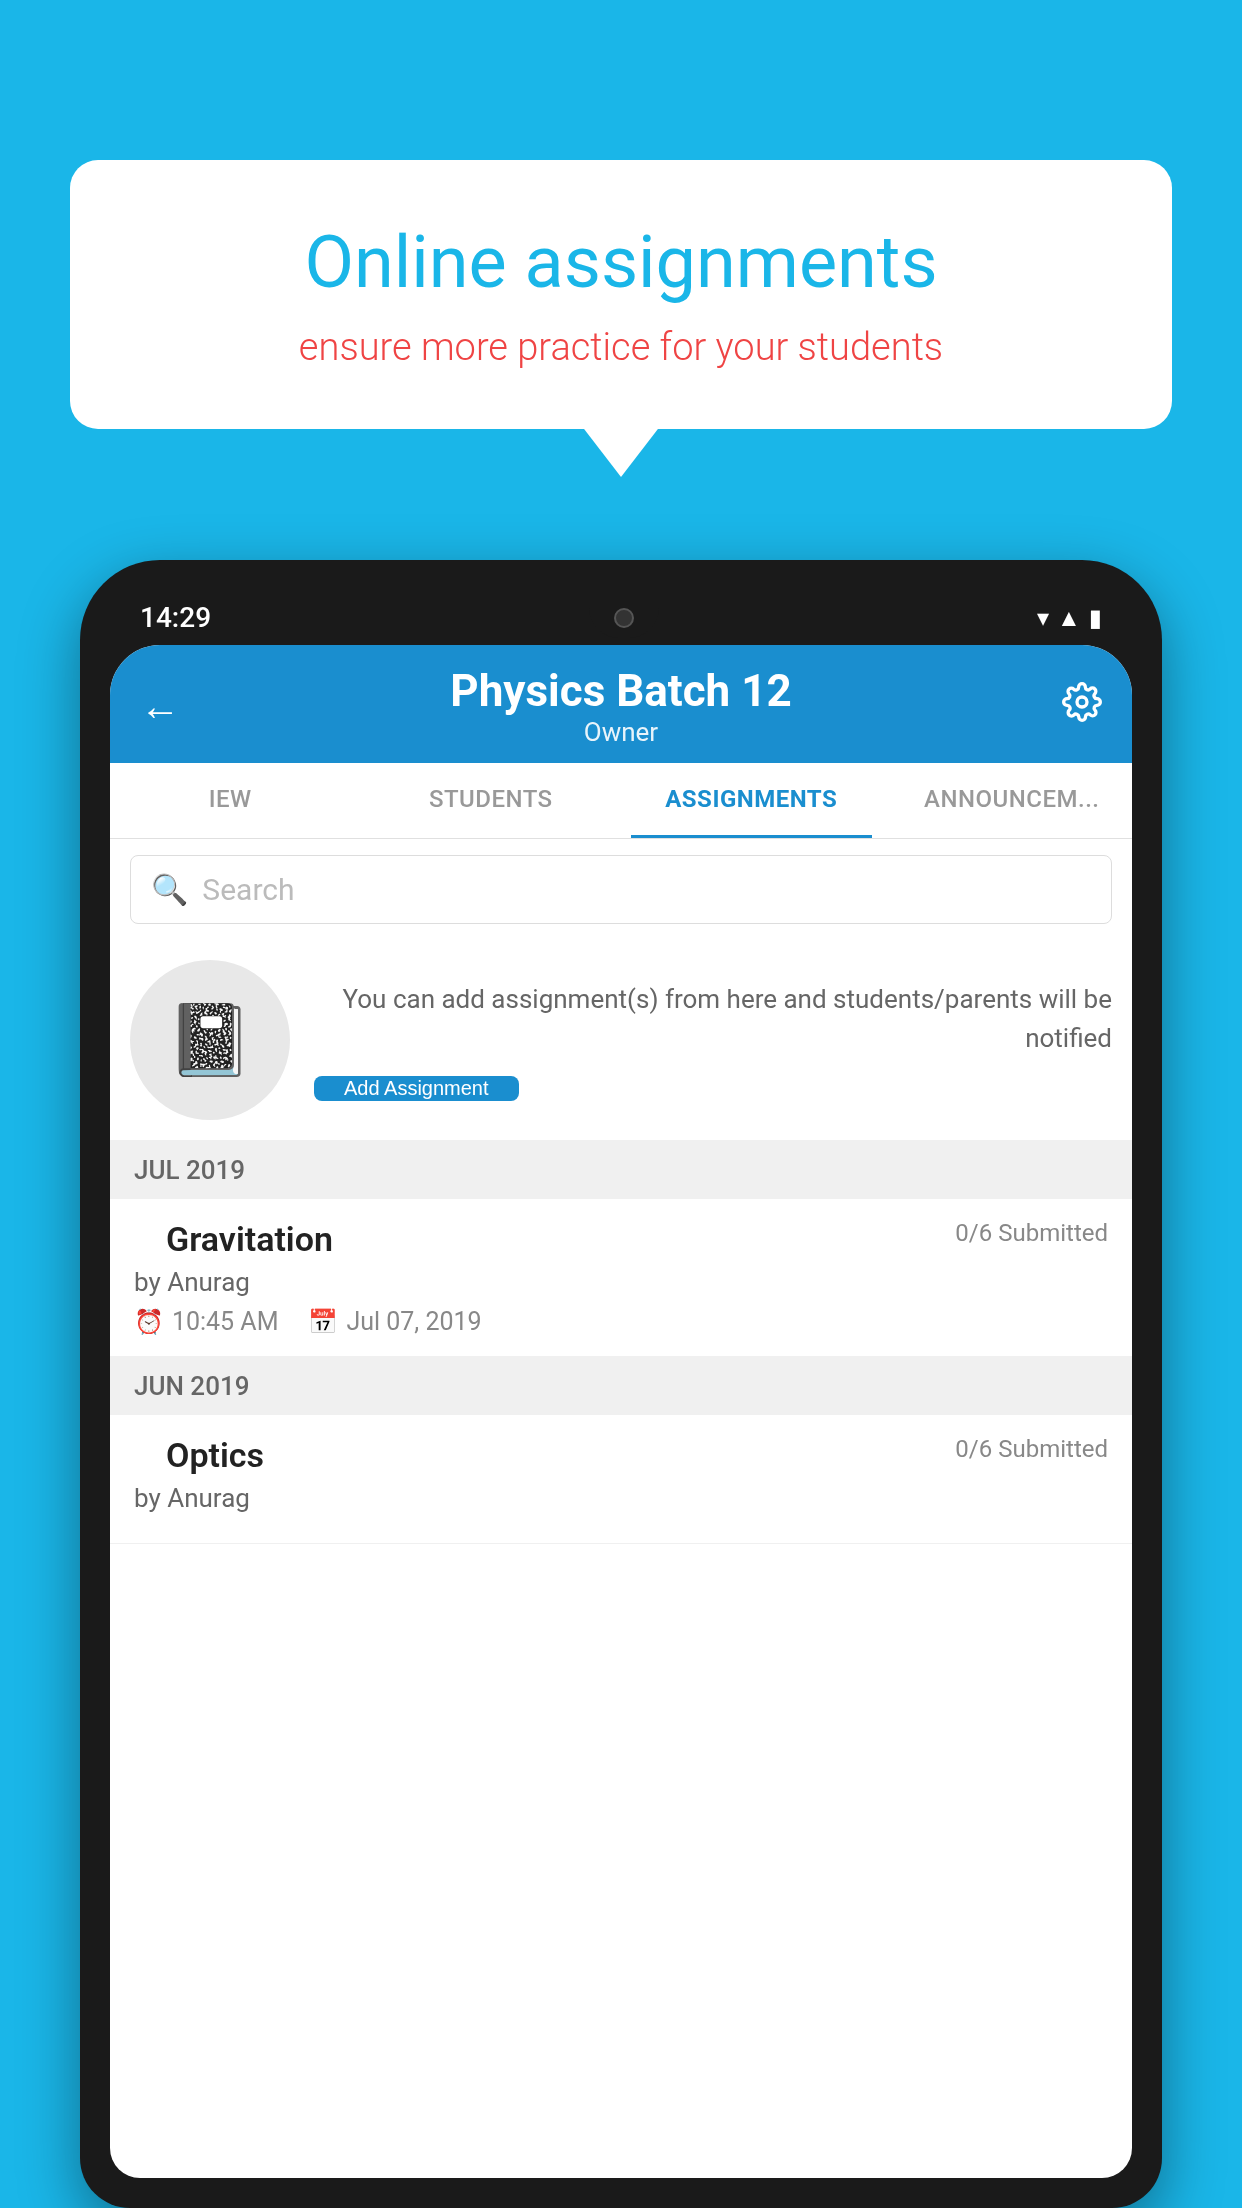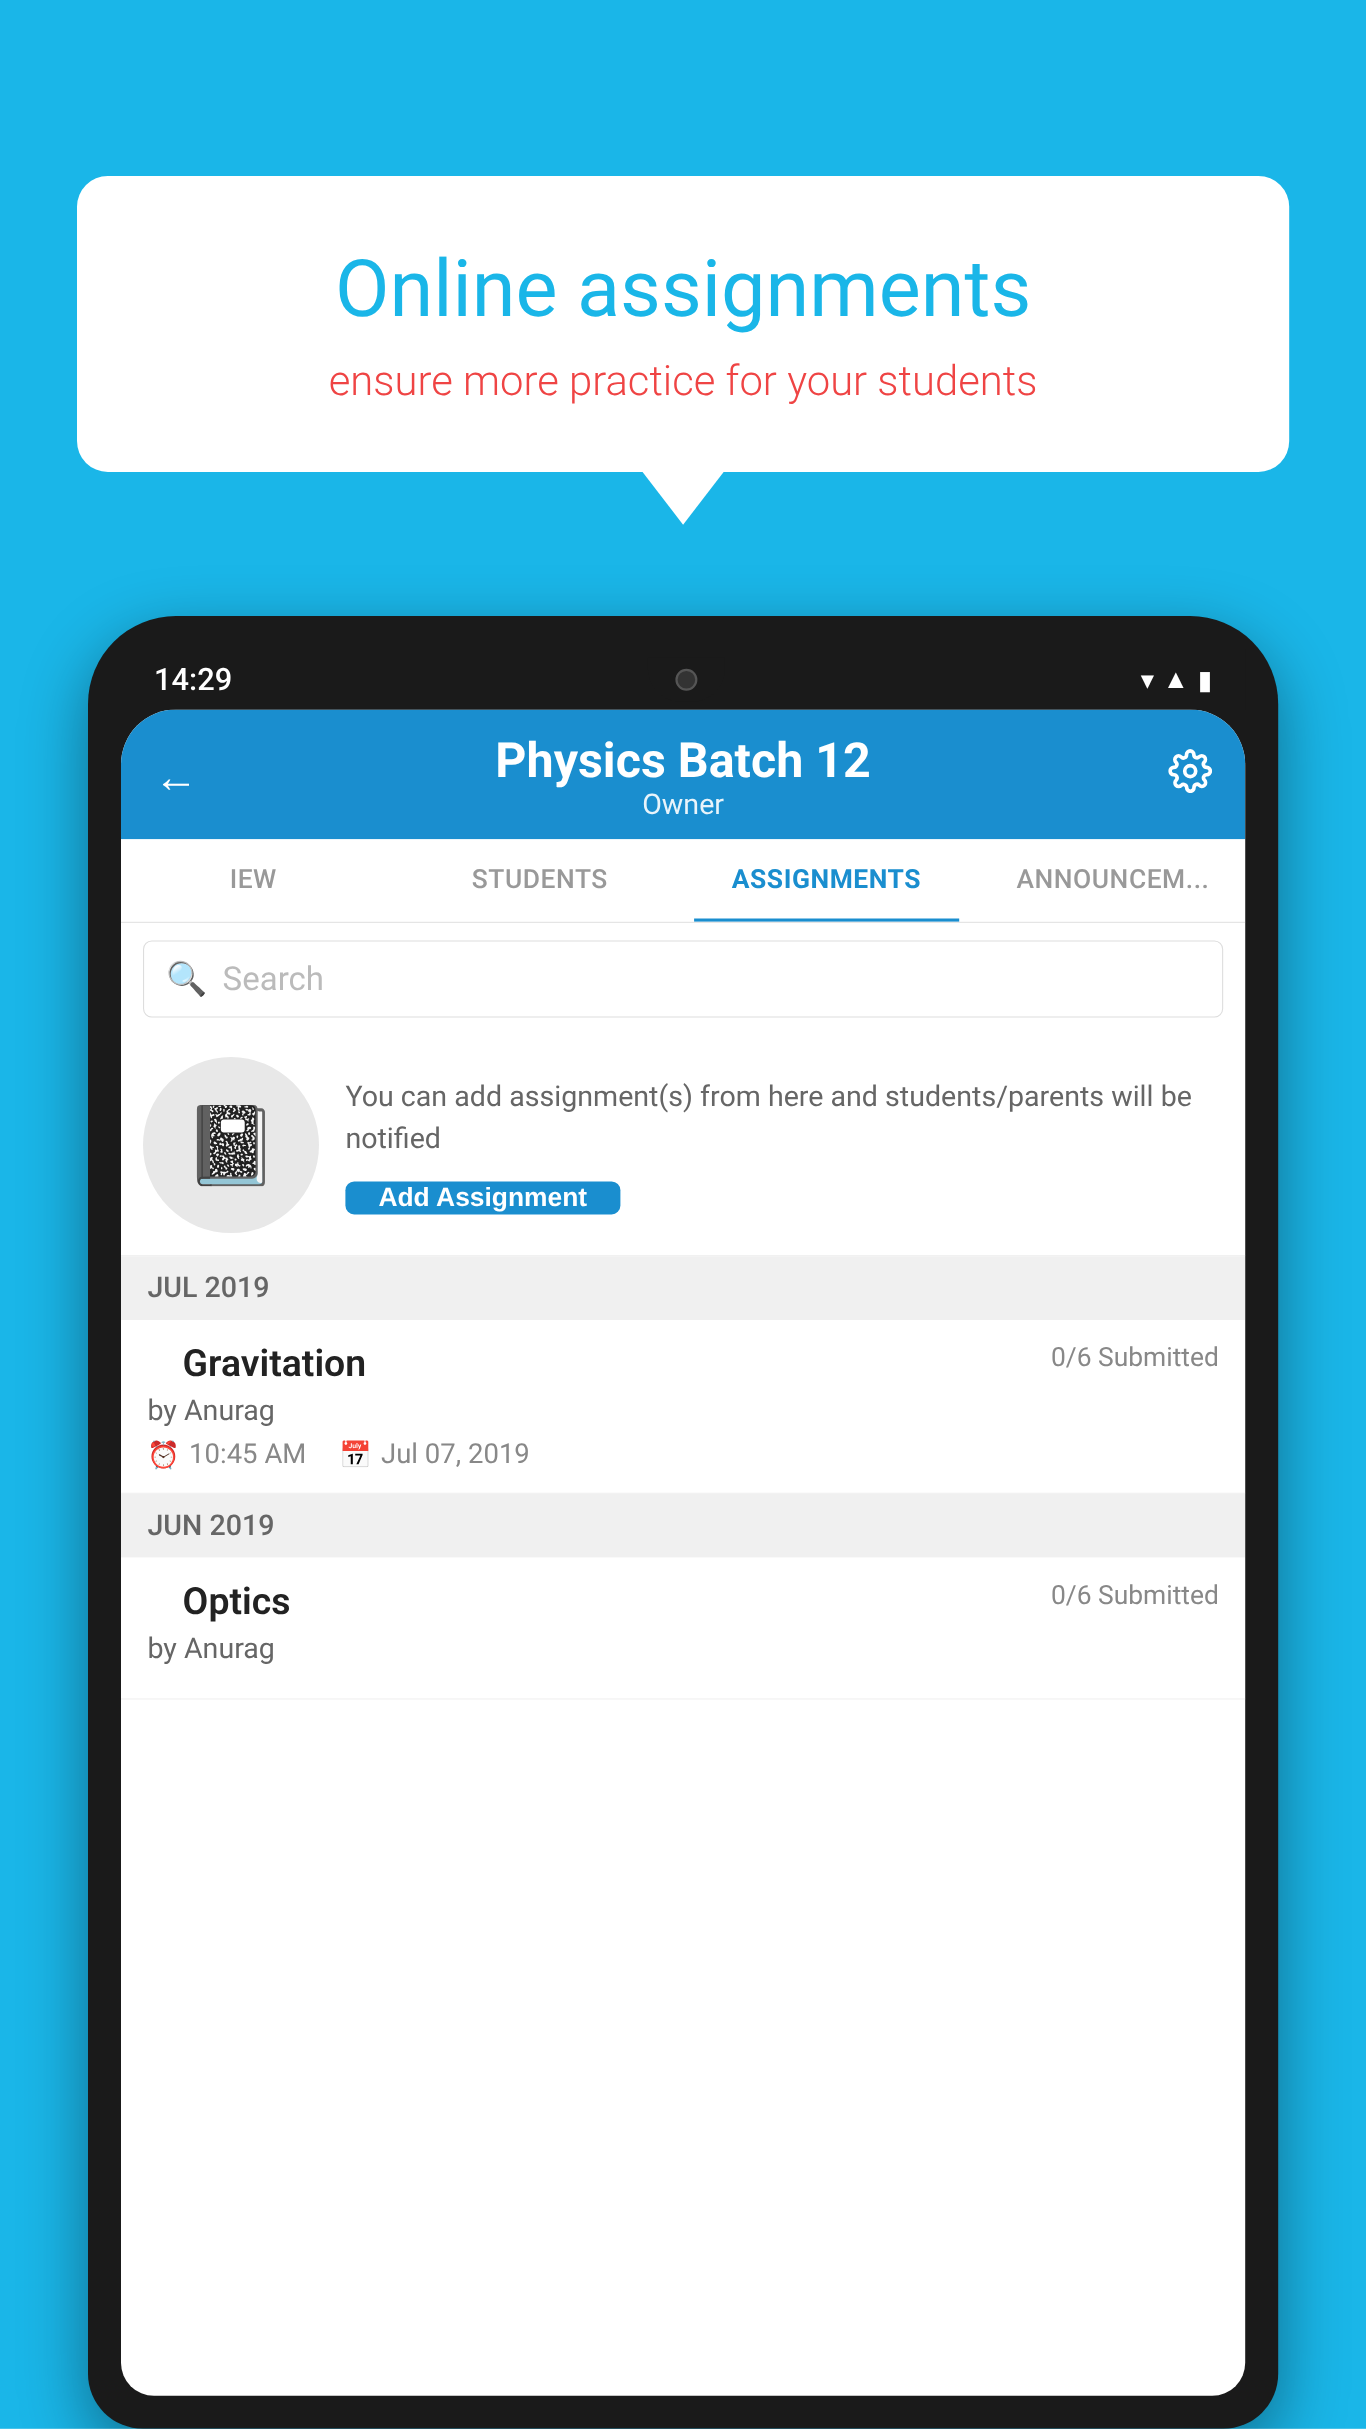--- a/index.html
+++ b/index.html
@@ -223,29 +223,30 @@
       font-size: 70px;
     }
     .assignment-text-area {
       flex: 1;
     }
     .assignment-description {
       color: #666;
       font-size: 26px;
       line-height: 1.5;
       margin-bottom: 18px;
+      text-align: right;
     }
     .add-assignment-btn {
       background: #1a8ecf;
       color: white;
       border: none;
       border-radius: 8px;
       padding: 1px 30px;
-      font-size: 24px;
-      font-weight: 700;
+      font-size: 20px;
+      font-weight: 400;
       cursor: pointer;
       display: inline-block;
     }
 
     
     .section-header {
       background: #f0f0f0;
       padding: 14px 24px;
       color: #666;
       font-size: 26px;

